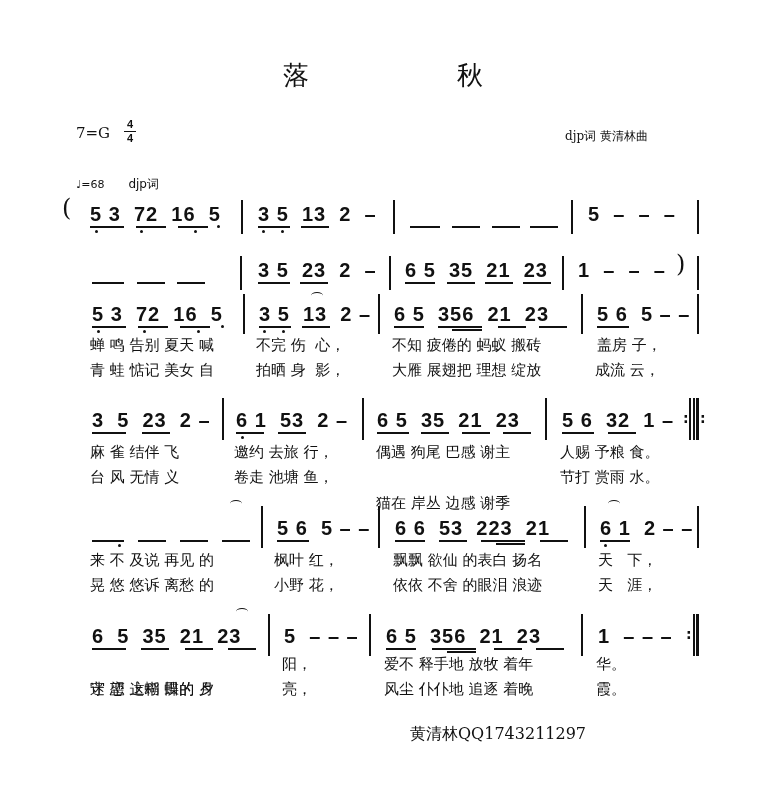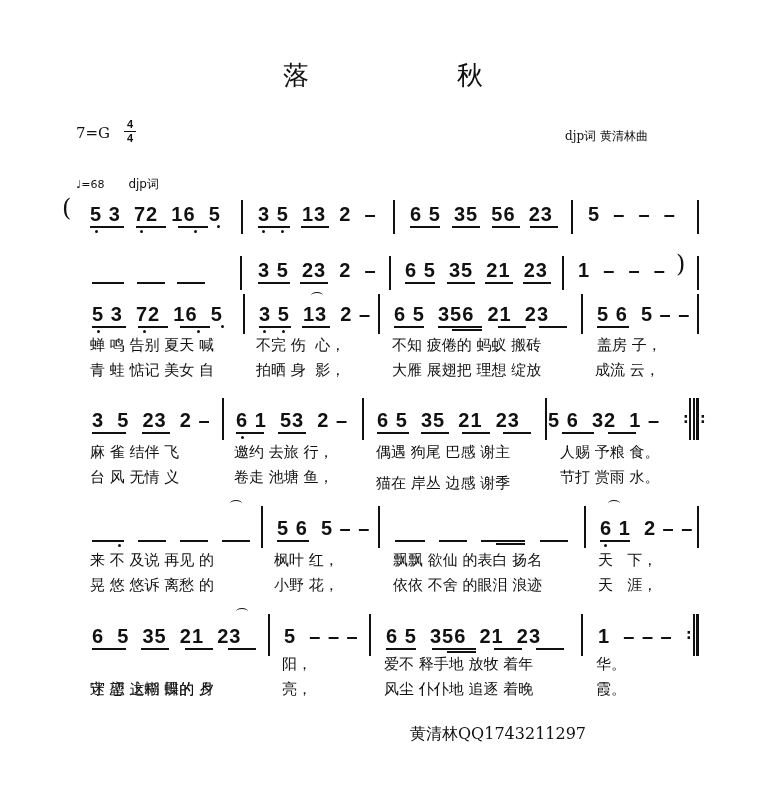--- a/index.html
+++ b/index.html
@@ -53,21 +53,20 @@
   <div class="dot" style="left:140px;top:34px"></div>
   <div class="dot" style="left:194px;top:34px"></div>
   <div class="dot" style="left:217px;top:29px"></div>
   <div class="bar" style="left:241px;top:4px;height:34px"></div>
   <div class="n" style="left:258px;top:8px">3 5  13  2  –</div>
   <div class="ul" style="left:258px;top:30px;width:32px"></div>
   <div class="ul" style="left:301px;top:30px;width:28px"></div>
   <div class="dot" style="left:262px;top:34px"></div>
   <div class="dot" style="left:281px;top:34px"></div>
   <div class="bar" style="left:393px;top:4px;height:34px"></div>
-  <div class="n" style="left:410px;top:8px">6 5  35  56  23</div>
   <div class="ul" style="left:410px;top:30px;width:30px"></div>
   <div class="ul" style="left:452px;top:30px;width:28px"></div>
   <div class="ul" style="left:492px;top:30px;width:28px"></div>
   <div class="ul" style="left:530px;top:30px;width:28px"></div>
   <div class="bar" style="left:571px;top:4px;height:34px"></div>
   <div class="n" style="left:588px;top:8px">5  –  –  –</div>
   <div class="bar" style="left:697px;top:4px;height:34px"></div>
 </div>
 
 <div class="row" style="top:252px">
@@ -136,49 +135,50 @@
   <div class="ul" style="left:236px;top:30px;width:28px"></div>
   <div class="ul" style="left:278px;top:30px;width:28px"></div>
   <div class="dot" style="left:241px;top:34px"></div>
   <div class="bar" style="left:362px;top:-4px;height:42px"></div>
   <div class="n" style="left:377px;top:8px">6 5  35  21  23</div>
   <div class="ul" style="left:377px;top:30px;width:32px"></div>
   <div class="ul" style="left:421px;top:30px;width:28px"></div>
   <div class="ul" style="left:462px;top:30px;width:28px"></div>
   <div class="ul" style="left:503px;top:30px;width:28px"></div>
   <div class="bar" style="left:545px;top:-4px;height:42px"></div>
-  <div class="n" style="left:548px;top:8px">5 6  32  1 –</div>
+  <div class="n" style="left:562px;top:8px">5 6  32  1 –</div>
   <div class="ul" style="left:562px;top:30px;width:32px"></div>
   <div class="ul" style="left:608px;top:30px;width:28px"></div>
   <div class="rdots" style="left:683px;top:12px">:</div>
   <div class="bar" style="left:689px;top:-4px;height:42px"></div>
   <div class="bar" style="left:693px;top:-4px;height:42px"></div>
   <div class="bar" style="left:696px;top:-4px;height:42px;width:2.5px"></div>
   <div class="rdots" style="left:700px;top:12px">:</div>
 </div>
 <div class="lyr" style="left:90px;top:444px">麻 雀 结伴 飞</div>
 <div class="lyr" style="left:234px;top:444px">邀约 去旅 行，</div>
 <div class="lyr" style="left:376px;top:444px">偶遇 狗尾 巴感 谢主</div>
 <div class="lyr" style="left:560px;top:444px">人赐 予粮 食。</div>
 <div class="lyr" style="left:90px;top:469px">台 风 无情 义</div>
 <div class="lyr" style="left:234px;top:469px">卷走 池塘 鱼，</div>
-<div class="lyr" style="left:376px;top:475px">猫在 岸丛 边感 谢季</div>
+<div class="lyr" style="left:376px;top:495px">猫在 岸丛 边感 谢季</div>
 <div class="lyr" style="left:560px;top:469px">节打 赏雨 水。</div>
 
 <div class="row" style="top:510px">
   <div class="arc" style="left:230px;top:-10px"></div>
   <div class="ul" style="left:92px;top:30px;width:32px"></div>
   <div class="ul" style="left:138px;top:30px;width:28px"></div>
   <div class="ul" style="left:180px;top:30px;width:28px"></div>
   <div class="ul" style="left:222px;top:30px;width:28px"></div>
   <div class="dot" style="left:118px;top:34px"></div>
   <div class="bar" style="left:261px;top:-4px;height:42px"></div>
   <div class="n" style="left:277px;top:8px">5 6  5 – –</div>
   <div class="ul" style="left:277px;top:30px;width:32px"></div>
   <div class="bar" style="left:378px;top:-4px;height:42px"></div>
+  <div class="n" style="left:395px;top:8px">6 6  53  223  21</div>
   <div class="ul" style="left:395px;top:30px;width:30px"></div>
   <div class="ul" style="left:439px;top:30px;width:28px"></div>
   <div class="ul" style="left:481px;top:30px;width:44px"></div>
   <div class="ul" style="left:496px;top:33px;width:29px"></div>
   <div class="ul" style="left:540px;top:30px;width:28px"></div>
   <div class="bar" style="left:584px;top:-4px;height:42px"></div>
   <div class="arc" style="left:608px;top:-10px"></div>
   <div class="n" style="left:600px;top:8px">6 1  2 – –</div>
   <div class="ul" style="left:600px;top:30px;width:30px"></div>
   <div class="dot" style="left:604px;top:34px"></div>

